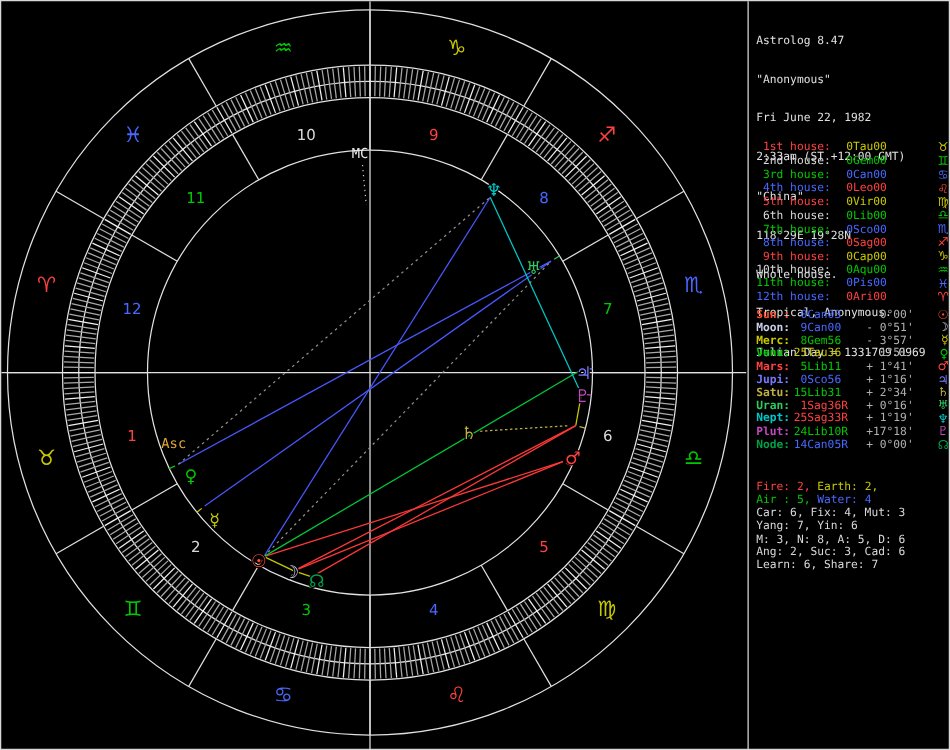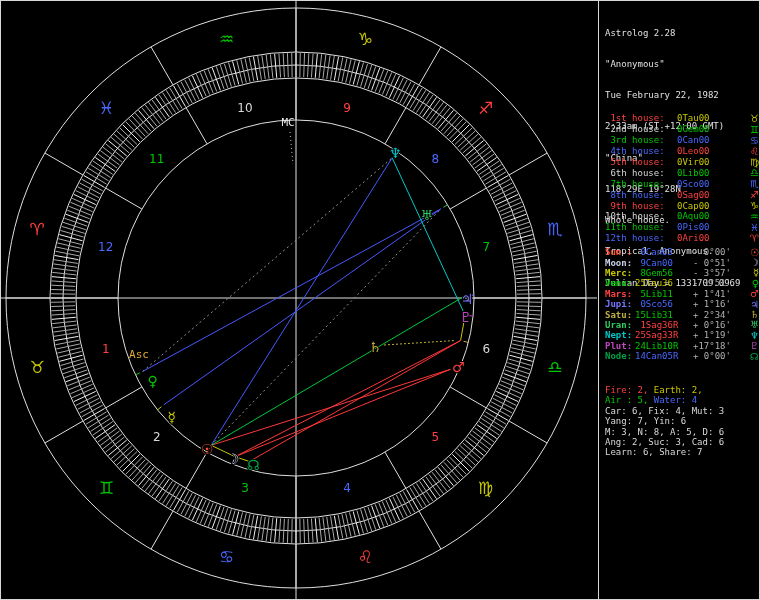--- a/index.html
+++ b/index.html
@@ -501,23 +501,23 @@
       <text x="244.01264811480354" y="106.71261222105352" fill="#d8d8d8" font-size="12" text-anchor="middle" dominant-baseline="central" font-family="DejaVu Sans, sans-serif">10</text>
       <text x="155.69996410625006" y="157.6999641062502" fill="#00c800" font-size="12" text-anchor="middle" dominant-baseline="central" font-family="DejaVu Sans, sans-serif">11</text>
       <text x="104.71261222105355" y="246.0126481148034" fill="#4868ff" font-size="12" text-anchor="middle" dominant-baseline="central" font-family="DejaVu Sans, sans-serif">12</text>
       <text x="287" y="125" fill="#e8e8e8" font-size="11" text-anchor="middle">MC</text>
       <line x1="289" y1="131" x2="292" y2="163" stroke="#c8c8c8" stroke-dasharray="1,3"></line>
       <text x="138" y="357" fill="#e0a830" font-size="11" text-anchor="middle">Asc</text>
     </svg>
   <div id="divider"></div>
   <div id="sidebar">
     <div id="hdr" class="blk">
-      <div>Astrolog 2.28</div>
+      <div>Astrolog 8.47</div>
       <div>"Anonymous"</div>
-      <div>Tue February 22, 1982</div>
+      <div>Fri June 22, 1982</div>
       <div>2:33am (ST +12:00 GMT)</div>
       <div>"China"</div>
       <div>118°29E 19°28N</div>
       <div>Whole house.</div>
       <div>Tropical, Anonymous.</div>
       <div>Julian Day = 1331709.0969</div>
     </div>
     <div id="house-rows" class="blk"><div class="row"><span class="hl" style="color: rgb(255, 64, 64);"> 1st house:</span><span class="hv" style="color: rgb(200, 200, 0);">0Tau00</span><span class="sg" style="color: rgb(200, 200, 0);">♉</span></div><div class="row"><span class="hl" style="color: rgb(216, 216, 216);"> 2nd house:</span><span class="hv" style="color: rgb(0, 200, 0);">0Gem00</span><span class="sg" style="color: rgb(0, 200, 0);">♊</span></div><div class="row"><span class="hl" style="color: rgb(0, 200, 0);"> 3rd house:</span><span class="hv" style="color: rgb(72, 104, 255);">0Can00</span><span class="sg" style="color: rgb(72, 104, 255);">♋</span></div><div class="row"><span class="hl" style="color: rgb(72, 104, 255);"> 4th house:</span><span class="hv" style="color: rgb(255, 64, 64);">0Leo00</span><span class="sg" style="color: rgb(255, 64, 64);">♌</span></div><div class="row"><span class="hl" style="color: rgb(255, 64, 64);"> 5th house:</span><span class="hv" style="color: rgb(200, 200, 0);">0Vir00</span><span class="sg" style="color: rgb(200, 200, 0);">♍</span></div><div class="row"><span class="hl" style="color: rgb(216, 216, 216);"> 6th house:</span><span class="hv" style="color: rgb(0, 200, 0);">0Lib00</span><span class="sg" style="color: rgb(0, 200, 0);">♎</span></div><div class="row"><span class="hl" style="color: rgb(0, 200, 0);"> 7th house:</span><span class="hv" style="color: rgb(72, 104, 255);">0Sco00</span><span class="sg" style="color: rgb(72, 104, 255);">♏</span></div><div class="row"><span class="hl" style="color: rgb(72, 104, 255);"> 8th house:</span><span class="hv" style="color: rgb(255, 64, 64);">0Sag00</span><span class="sg" style="color: rgb(255, 64, 64);">♐</span></div><div class="row"><span class="hl" style="color: rgb(255, 64, 64);"> 9th house:</span><span class="hv" style="color: rgb(200, 200, 0);">0Cap00</span><span class="sg" style="color: rgb(200, 200, 0);">♑</span></div><div class="row"><span class="hl" style="color: rgb(216, 216, 216);">10th house:</span><span class="hv" style="color: rgb(0, 200, 0);">0Aqu00</span><span class="sg" style="color: rgb(0, 200, 0);">♒</span></div><div class="row"><span class="hl" style="color: rgb(0, 200, 0);">11th house:</span><span class="hv" style="color: rgb(72, 104, 255);">0Pis00</span><span class="sg" style="color: rgb(72, 104, 255);">♓</span></div><div class="row"><span class="hl" style="color: rgb(72, 104, 255);">12th house:</span><span class="hv" style="color: rgb(255, 64, 64);">0Ari00</span><span class="sg" style="color: rgb(255, 64, 64);">♈</span></div></div>
     <div id="planet-rows" class="blk"><div class="row"><span class="pl" style="color: rgb(255, 80, 48);">Sun :</span><span class="pv" style="color: rgb(72, 104, 255);"> 0Can03</span><span class="plat" style="color: rgb(176, 176, 176);">- 0°00'</span><span class="sg" style="color: rgb(255, 80, 48);">☉</span></div><div class="row"><span class="pl" style="color: rgb(200, 208, 232);">Moon:</span><span class="pv" style="color: rgb(72, 104, 255);"> 9Can00</span><span class="plat" style="color: rgb(176, 176, 176);">- 0°51'</span><span class="sg" style="color: rgb(200, 208, 232);">☽</span></div><div class="row"><span class="pl" style="color: rgb(200, 200, 0);">Merc:</span><span class="pv" style="color: rgb(0, 200, 0);"> 8Gem56</span><span class="plat" style="color: rgb(176, 176, 176);">- 3°57'</span><span class="sg" style="color: rgb(200, 200, 0);">☿</span></div><div class="row"><span class="pl" style="color: rgb(0, 200, 0);">Venu:</span><span class="pv" style="color: rgb(200, 200, 0);">25Tau36</span><span class="plat" style="color: rgb(176, 176, 176);">- 1°51'</span><span class="sg" style="color: rgb(0, 200, 0);">♀</span></div><div class="row"><span class="pl" style="color: rgb(255, 64, 64);">Mars:</span><span class="pv" style="color: rgb(0, 200, 0);"> 5Lib11</span><span class="plat" style="color: rgb(176, 176, 176);">+ 1°41'</span><span class="sg" style="color: rgb(255, 64, 64);">♂</span></div><div class="row"><span class="pl" style="color: rgb(120, 120, 255);">Jupi:</span><span class="pv" style="color: rgb(72, 104, 255);"> 0Sco56</span><span class="plat" style="color: rgb(176, 176, 176);">+ 1°16'</span><span class="sg" style="color: rgb(120, 120, 255);">♃</span></div><div class="row"><span class="pl" style="color: rgb(192, 176, 64);">Satu:</span><span class="pv" style="color: rgb(0, 200, 0);">15Lib31</span><span class="plat" style="color: rgb(176, 176, 176);">+ 2°34'</span><span class="sg" style="color: rgb(192, 176, 64);">♄</span></div><div class="row"><span class="pl" style="color: rgb(48, 200, 96);">Uran:</span><span class="pv" style="color: rgb(255, 64, 64);"> 1Sag36R</span><span class="plat" style="color: rgb(176, 176, 176);">+ 0°16'</span><span class="sg" style="color: rgb(48, 200, 96);">♅</span></div><div class="row"><span class="pl" style="color: rgb(0, 200, 200);">Nept:</span><span class="pv" style="color: rgb(255, 64, 64);">25Sag33R</span><span class="plat" style="color: rgb(176, 176, 176);">+ 1°19'</span><span class="sg" style="color: rgb(0, 200, 200);">♆</span></div><div class="row"><span class="pl" style="color: rgb(192, 72, 192);">Plut:</span><span class="pv" style="color: rgb(0, 200, 0);">24Lib10R</span><span class="plat" style="color: rgb(176, 176, 176);">+17°18'</span><span class="sg" style="color: rgb(192, 72, 192);">♇</span></div><div class="row"><span class="pl" style="color: rgb(0, 160, 72);">Node:</span><span class="pv" style="color: rgb(72, 104, 255);">14Can05R</span><span class="plat" style="color: rgb(176, 176, 176);">+ 0°00'</span><span class="sg" style="color: rgb(0, 160, 72);">☊</span></div></div>
     <div id="tally-rows" class="blk"><div class="row"><span class="tp" style="color: rgb(255, 64, 64);">Fire: 2, </span><span class="tp" style="color: rgb(200, 200, 0);">Earth: 2,</span></div><div class="row"><span class="tp" style="color: rgb(0, 200, 0);">Air : 5, </span><span class="tp" style="color: rgb(72, 104, 255);">Water: 4</span></div><div class="row"><span class="tp" style="color: rgb(216, 216, 216);">Car: 6, Fix: 4, Mut: 3</span></div><div class="row"><span class="tp" style="color: rgb(216, 216, 216);">Yang: 7, Yin: 6</span></div><div class="row"><span class="tp" style="color: rgb(216, 216, 216);">M: 3, N: 8, A: 5, D: 6</span></div><div class="row"><span class="tp" style="color: rgb(216, 216, 216);">Ang: 2, Suc: 3, Cad: 6</span></div><div class="row"><span class="tp" style="color: rgb(216, 216, 216);">Learn: 6, Share: 7</span></div></div>

